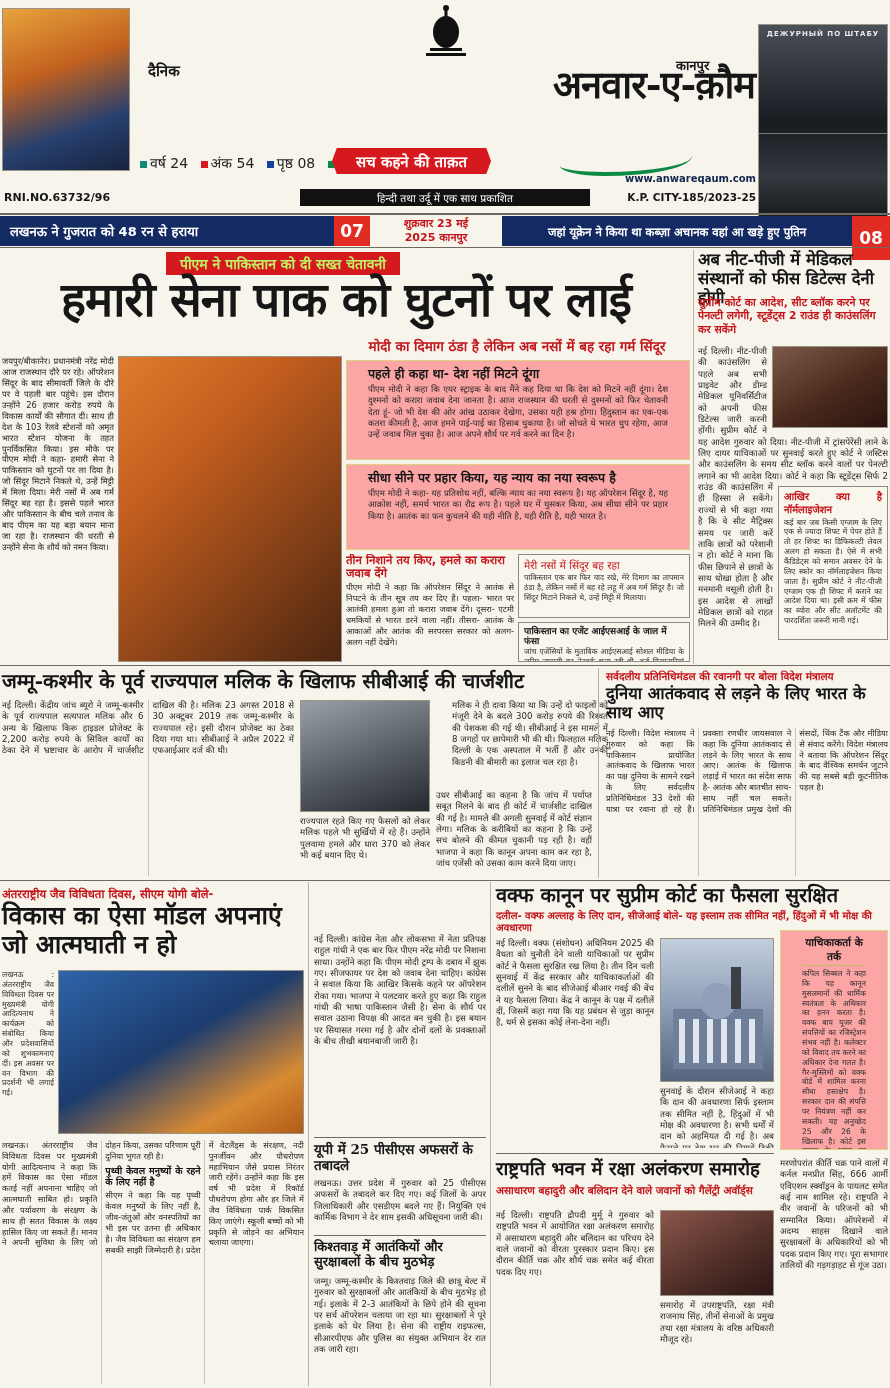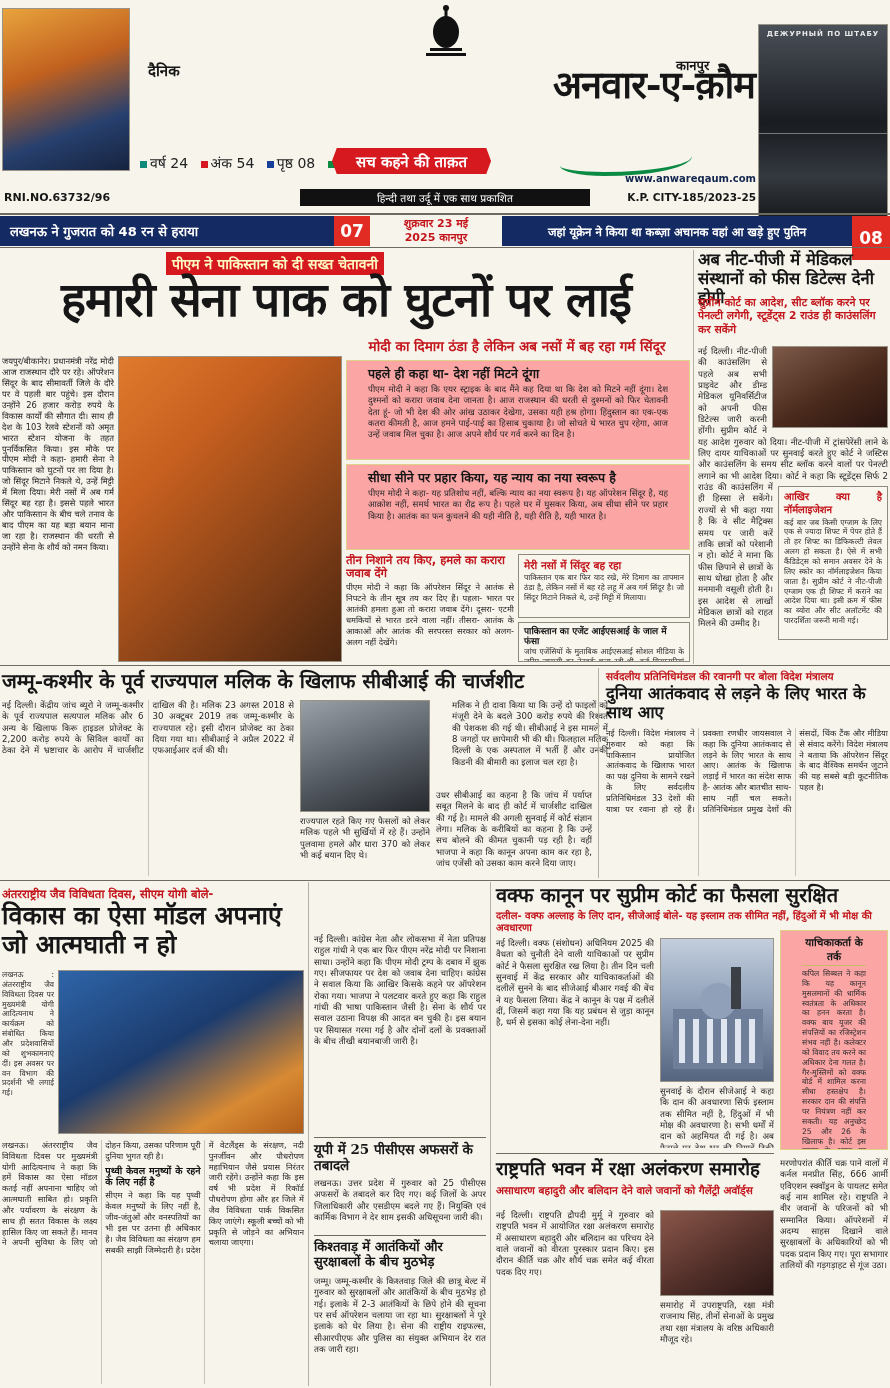--- a/index.html
+++ b/index.html
@@ -15,21 +15,21 @@
   .ph-yogi{background:linear-gradient(150deg,#2e64a8 0%,#1c3c6e 45%,#d88a33 78%,#b05c18 100%);}
   .ph-sc{background:linear-gradient(180deg,#c3cedd 0%,#8fa0b8 45%,#55657f 100%);}
   .ph-award{background:linear-gradient(150deg,#8a564a 0%,#53302a 55%,#2b1715 100%);}
   .bt{font-size:8.6px;line-height:1.32;text-align:justify;color:#262626;overflow:hidden;}
   .bt-sm{font-size:7.6px;line-height:1.3;text-align:justify;color:#2b2b2b;overflow:hidden;}
   .c2{column-count:2;column-gap:9px;column-rule:1px solid #c9c4b8;}
   .c3{column-count:3;column-gap:8px;column-rule:1px solid #c9c4b8;}
   .red{color:#c3161c;}
   .navy-bar{background:#142a63;color:#fff;font-weight:bold;display:flex;align-items:center;}
   .badge{background:#e02c22;color:#fff;font-weight:bold;display:flex;align-items:center;justify-content:center;font-size:17px;}
-  .kicker-bar{background:#d6191f;color:#fef9c3;font-weight:bold;font-size:14px;padding:2px 6px;display:inline-block;}
+  .kicker-bar{background:#d6191f;color:#bef264;font-weight:bold;font-size:14px;padding:2px 14px;display:inline-block;}
   .h-main{font-weight:800;font-size:47px;line-height:1.04;letter-spacing:-1px;text-align:center;
           font-family:"DejaVu Serif","Liberation Serif",serif;}
   .h-sec{font-weight:800;line-height:1.15;font-family:"DejaVu Serif","Liberation Serif",serif;}
   .ybox{background:#fca5a5;border:1px solid #e0d188;padding:4px 21px;box-sizing:border-box;overflow:hidden;}
   .obox{border:1px solid #8f8a7e;padding:3px 5px;box-sizing:border-box;overflow:hidden;background:#f9f6ee;}
   .rule-h{position:absolute;height:2px;background:#6e6a60;}
   .rule-v{position:absolute;width:1px;background:#b7b1a4;}
   .ribbon{background:#d6191f;color:#fff;font-weight:bold;font-size:15px;padding:3px 24px;
           clip-path:polygon(3% 0,97% 0,100% 50%,97% 100%,3% 100%,0 50%);}
   .green-arc{border-bottom:4px solid #0a8a43;border-radius:0 0 80% 40%;}
@@ -109,21 +109,21 @@
     <div style="font-size:12.5px;font-weight:bold;margin-bottom:2px;">सीधा सीने पर प्रहार किया, यह न्याय का नया स्वरूप है</div>
     <div class="bt" style="height:56px;">पीएम मोदी ने कहा- यह प्रतिशोध नहीं, बल्कि न्याय का नया स्वरूप है। यह ऑपरेशन सिंदूर है, यह आक्रोश नहीं, समर्थ भारत का रौद्र रूप है। पहले घर में घुसकर किया, अब सीधा सीने पर प्रहार किया है। आतंक का फन कुचलने की यही नीति है, यही रीति है, यही भारत है।</div>
   </div>
 
   <div class="abs" style="left:346px;top:554px;width:168px;height:108px;overflow:hidden;">
     <div class="red" style="font-size:11.5px;font-weight:bold;line-height:1.15;margin-bottom:2px;">तीन निशाने तय किए, हमले का करारा जवाब देंगे</div>
     <div class="bt" style="height:76px;font-size:8.2px;">पीएम मोदी ने कहा कि ऑपरेशन सिंदूर ने आतंक से निपटने के तीन सूत्र तय कर दिए हैं। पहला- भारत पर आतंकी हमला हुआ तो करारा जवाब देंगे। दूसरा- एटमी धमकियों से भारत डरने वाला नहीं। तीसरा- आतंक के आकाओं और आतंक की सरपरस्त सरकार को अलग-अलग नहीं देखेंगे।</div>
   </div>
 
   <div class="abs obox" style="left:518px;top:554px;width:172px;height:64px;">
-    <div class="red" style="font-size:10.5px;font-weight:bold;margin-bottom:1px;">मेरी नसों में सिंदूर बह रहा</div>
+    <div class="red" style="font-size:10.5px;font-weight:normal;margin-bottom:1px;">मेरी नसों में सिंदूर बह रहा</div>
     <div class="bt-sm" style="height:42px;">पाकिस्तान एक बार फिर याद रखे, मेरे दिमाग का तापमान ठंडा है, लेकिन नसों में बह रहे लहू में अब गर्म सिंदूर है। जो सिंदूर मिटाने निकले थे, उन्हें मिट्टी में मिलाया।</div>
   </div>
 
   <div class="abs obox" style="left:518px;top:622px;width:172px;height:40px;">
     <div style="font-size:9px;font-weight:bold;line-height:1.15;">पाकिस्तान का एजेंट आईएसआई के जाल में फंसा</div>
     <div class="bt-sm" style="height:16px;">जांच एजेंसियों के मुताबिक आईएसआई सोशल मीडिया के जरिए जासूसी का नेटवर्क चला रही थी, कई गिरफ्तारियां हुई हैं।</div>
   </div>
 
   <div class="rule-v" style="left:693px;top:250px;height:414px;"></div>
 

